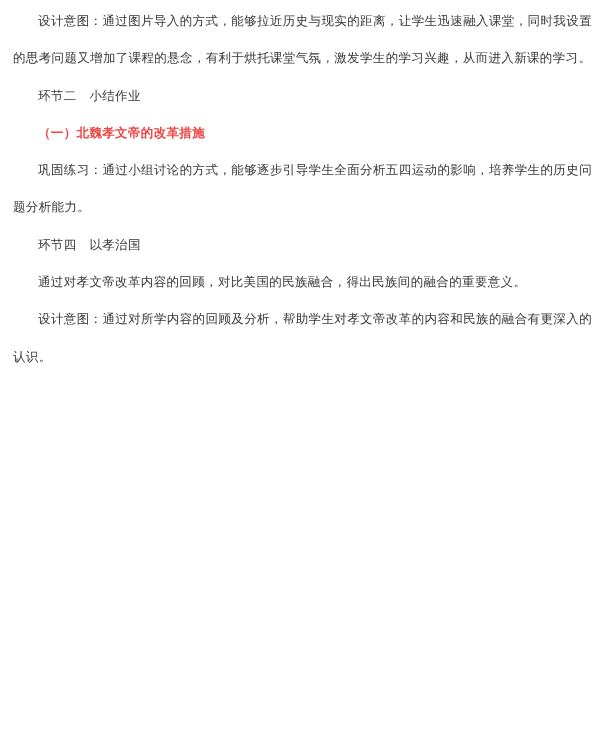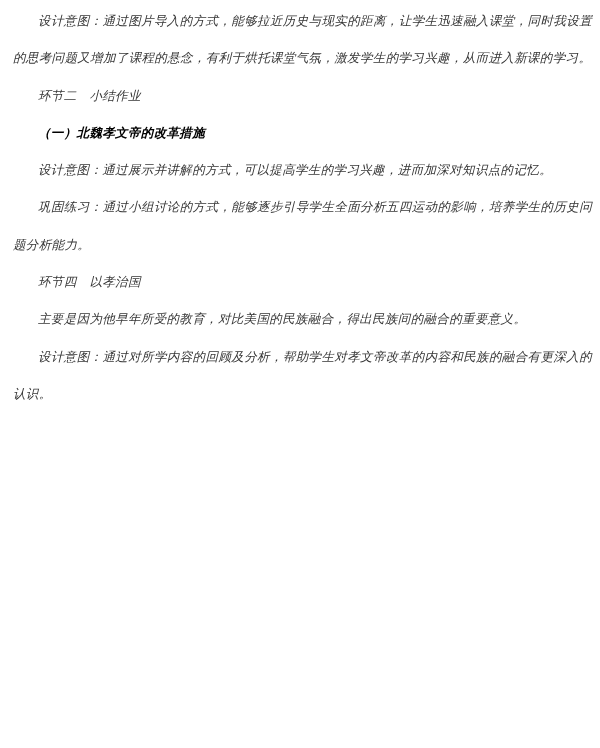--- a/index.html
+++ b/index.html
@@ -12,50 +12,48 @@
     width: 600px;
     height: 748px;
     box-sizing: border-box;
     background: #ffffff;
     padding: 2px 8px 0 13px;
     overflow: hidden;
     font-family: "DejaVu Sans", sans-serif;
     font-size: 12.5px;
     line-height: 37.3px;
     color: #363636;
-    font-style: italic;
   }
   .page p {
     margin: 0;
     padding: 0;
     text-indent: 2em;
     text-align: justify;
     letter-spacing: 0.35px;
     word-break: break-all;
   }
   .page p.subsection-bold {
     font-weight: bold;
-    color: #000000;
+    color: #ef4444;
   }
 </style>
 </head>
 <body>
 
 <div class="page">
   <p>设计意图：通过图片导入的方式，能够拉近历史与现实的距离，让学生迅速融入课堂，同时我设置的思考问题又增加了课程的悬念，有利于烘托课堂气氛，激发学生的学习兴趣，从而进入新课的学习。</p>
 
   <p>环节二　小结作业</p>
 
   <p class="subsection-bold">（一）北魏孝文帝的改革措施</p>
 
 
-  <p>设计意图：通过展示并讲解的方式，可以提高学生的学习兴趣，进而加深对知识点的记忆。</p>
 
 
 
   <p>巩固练习：通过小组讨论的方式，能够逐步引导学生全面分析五四运动的影响，培养学生的历史问题分析能力。</p>
 
   <p>环节四　以孝治国</p>
 
-  <p>主要是因为他早年所受的教育，对比美国的民族融合，得出民族间的融合的重要意义。</p>
+  <p>通过对孝文帝改革内容的回顾，对比美国的民族融合，得出民族间的融合的重要意义。</p>
 
   <p>设计意图：通过对所学内容的回顾及分析，帮助学生对孝文帝改革的内容和民族的融合有更深入的认识。</p>
 </div>
 
 </body></html>

